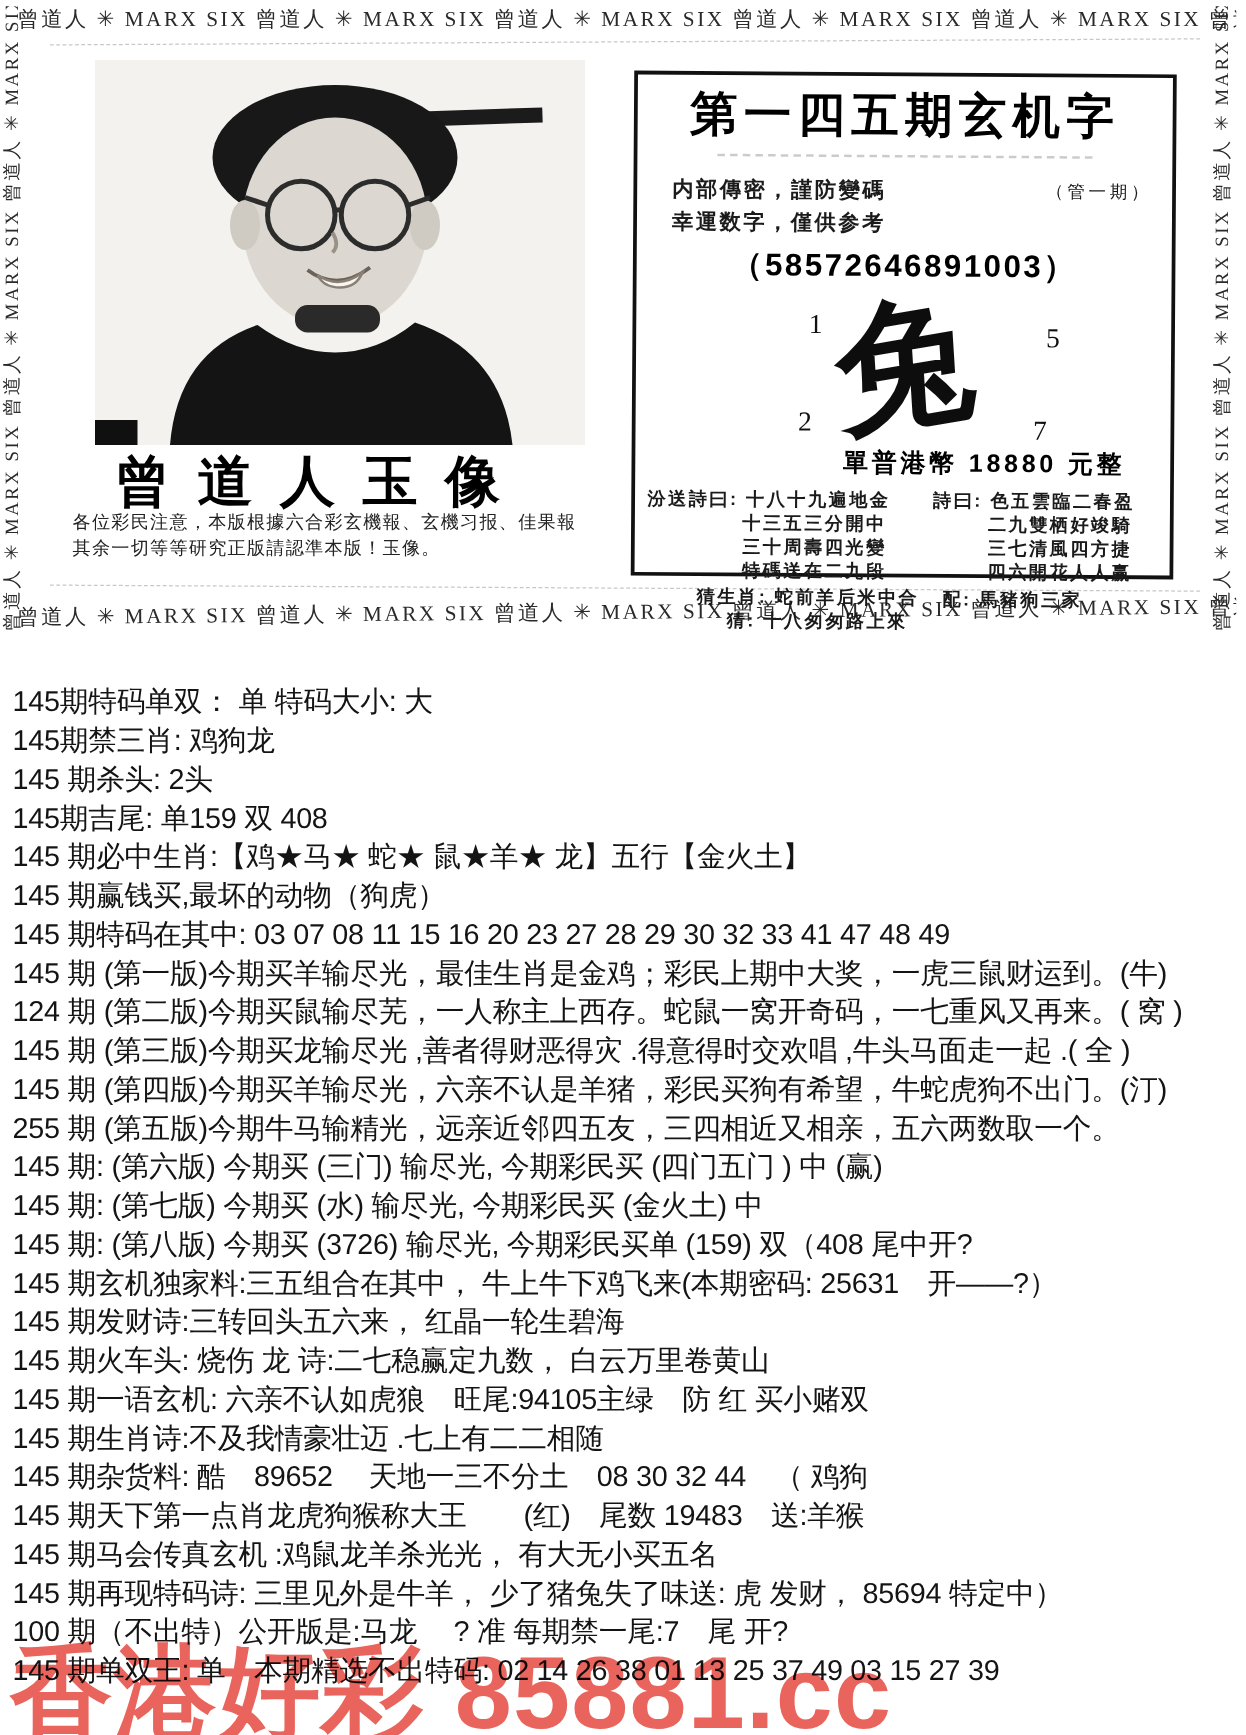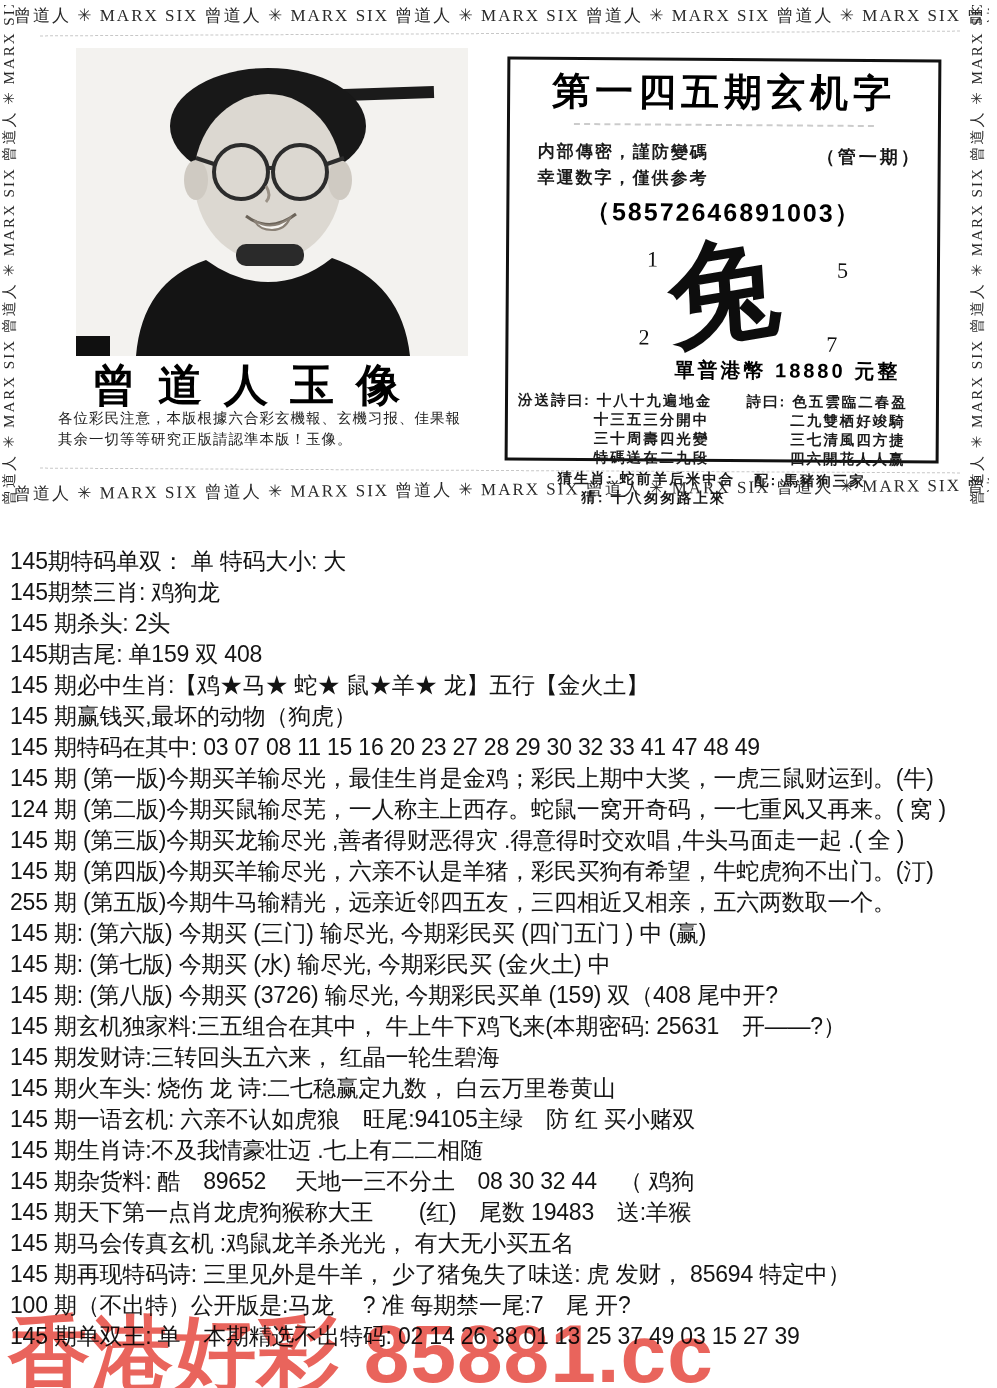--- a/index.html
+++ b/index.html
@@ -26,21 +26,21 @@
                letter-spacing:1px;color:#222;}
 
   
   .panel{position:absolute;left:506px;top:58px;width:434px;height:404px;border:3px solid #111;
          transform:rotate(0.4deg);background:#fff;box-sizing:border-box;padding:6px 10px 4px 10px;}
   .panel-title{text-align:center;font-size:38px;font-weight:900;letter-spacing:5px;
                font-family:"Liberation Serif",serif;color:#000;}
   .panel-title-rule{margin:6px auto 10px auto;width:300px;border-top:2px dashed #aaa;opacity:.6;}
   .panel-notes{display:flex;justify-content:space-between;align-items:flex-start;padding:4px 6px 0 18px;}
   .panel-notes .ncol{font-size:17px;line-height:26px;letter-spacing:2px;font-weight:700;color:#1b1b1b;}
-  .panel-notes .issue{font-size:18px;font-weight:700;letter-spacing:3px;padding-top:4px;}
+  .panel-notes .issue{font-size:14px;font-weight:400;letter-spacing:3px;padding-top:4px;}
   .lucky{ text-align:center;font-size:25px;letter-spacing:2px;font-weight:700;margin-top:4px;color:#000;}
   .figure{position:relative;height:128px;}
   .glyph{position:absolute;left:150px;top:-12px;font-size:112px;font-weight:900;color:#0d0d0d;
          font-family:"Liberation Serif",serif;transform:rotate(-10deg) skewX(-6deg);}
   .fig-n{position:absolute;font-size:22px;font-weight:400;color:#111;font-family:"Liberation Serif",serif;}
   .fig-n.tl{left:128px;top:18px;} .fig-n.tr{left:318px;top:28px;}
   .fig-n.bl{left:120px;top:96px;} .fig-n.br{left:308px;top:102px;}
   .prize{text-align:right;padding-right:26px;font-size:20px;font-weight:700;letter-spacing:3px;color:#000;}
   .poems{display:flex;margin-top:8px;font-size:14.5px;line-height:19px;font-weight:700;letter-spacing:2px;color:#1a1a1a;}
   .poemL{width:56%;} .poemR{width:44%;}

